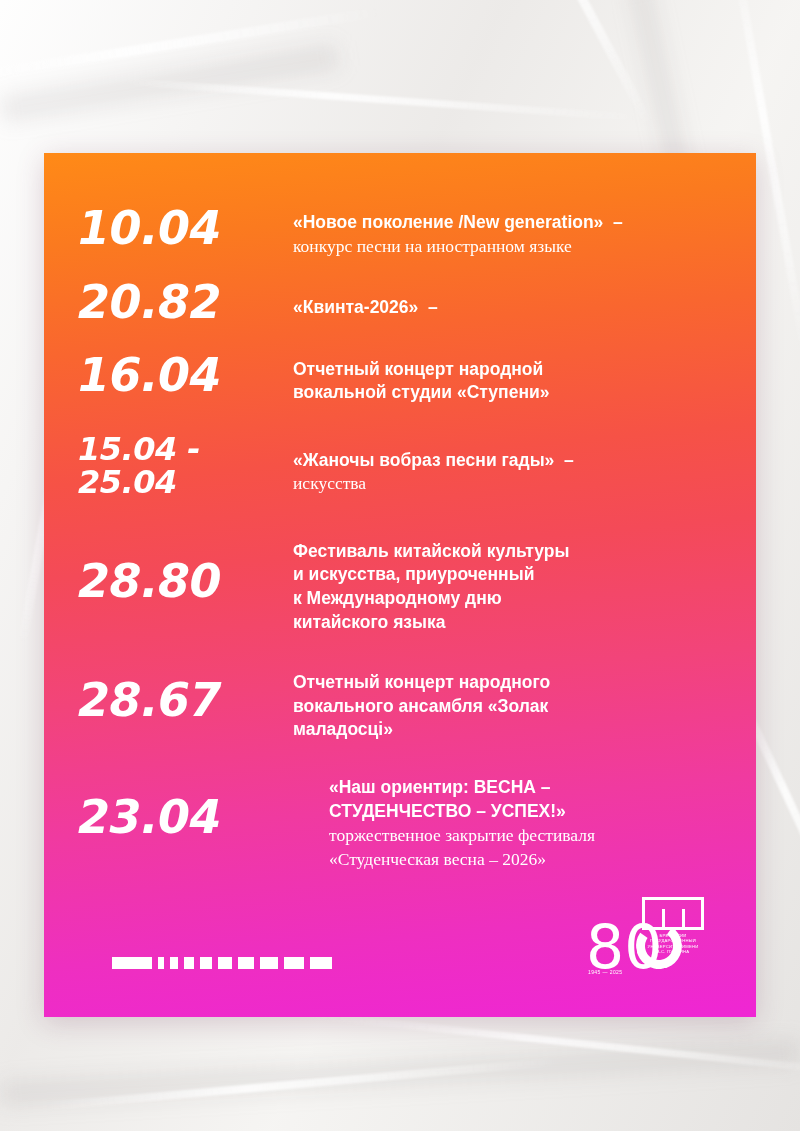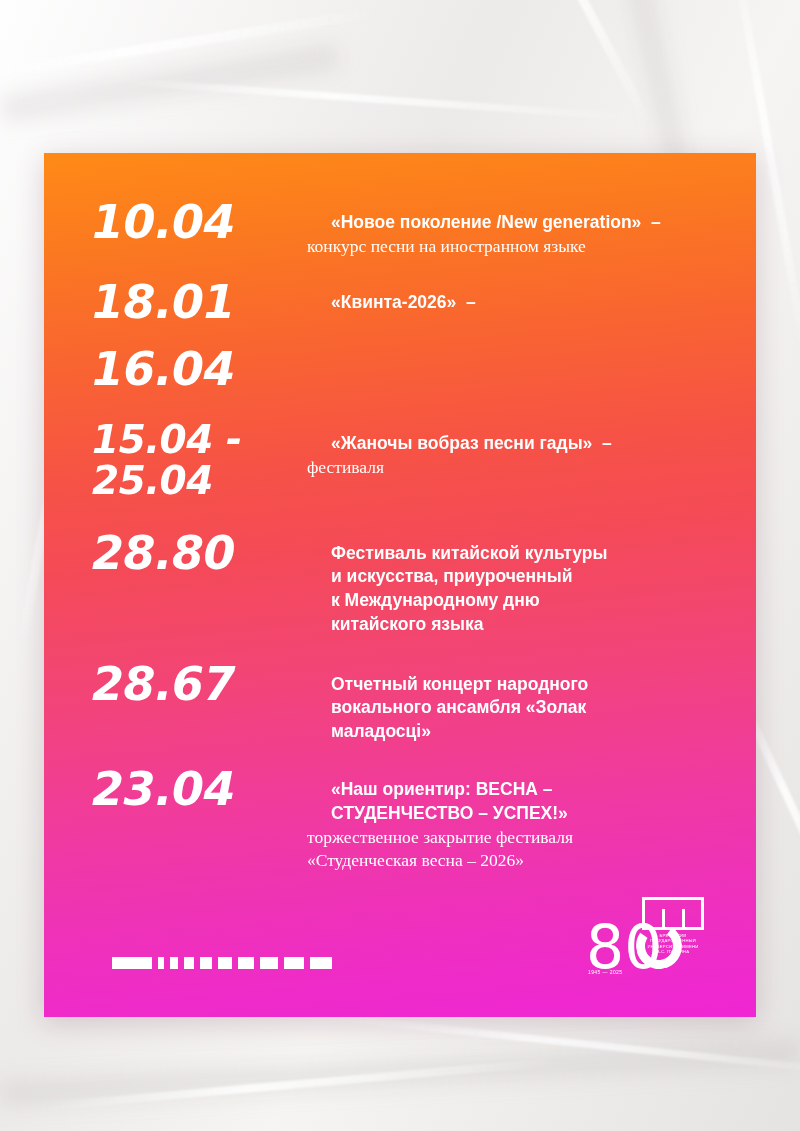--- a/index.html
+++ b/index.html
@@ -69,22 +69,22 @@
 
   .rows {
     position: absolute;
     left: 0;
     top: 44px;
     width: 100%;
   }
 
   .row {
     display: flex;
-    align-items: flex-start;
-    padding: 0 36px 0 48px;
+    align-items: center;
+    padding: 0 36px 0 34px;
     margin-bottom: 16px;
   }
   .date {
     width: 215px;
     flex: 0 0 215px;
     color: #ffffff;
     font-style: italic;
     font-weight: bold;
     font-size: 46px;
     line-height: 1.02;
@@ -95,37 +95,36 @@
   }
   .desc {
     flex: 1;
     color: #ffffff;
     font-size: 17.5px;
     line-height: 1.36;
     padding-top: 14px;
   }
   .desc .strong {
     font-weight: bold;
-    margin-left: 24px;
   }
   .desc .light {
     font-weight: normal;
     font-family: Liberation Serif, serif;
   }
   .desc .line { display: block; white-space: pre; }
 
   
   .row.r1 { margin-bottom: 18px; }
   .row.r2 { margin-bottom: 18px; }
   .row.r3 { margin-bottom: 26px; }
   .row.r4 { margin-bottom: 26px; }
-  .row.r4 .date { font-size: 39px; line-height: 1.04; }
+  .row.r4 .date { font-size: 32px; line-height: 1.04; }
   .row.r5 { margin-bottom: 22px; }
   .row.r6 { margin-bottom: 20px; }
-  .row.r7 { margin-bottom: 0; }
+  .row.r7 { margin-bottom: 0; gap: 36px; }
 
   
   .dashes {
     position: absolute;
     left: 68px;
     bottom: 48px;
     display: flex;
     align-items: flex-end;
     gap: 6px;
   }
@@ -235,36 +234,40 @@
 
     <div class="row r1">
       <div class="date">10.04</div>
       <div class="desc">
         <span class="strong line">«Новое поколение /New generation»  –</span>
         <span class="light line">конкурс песни на иностранном языке</span>
       </div>
     </div>
 
     <div class="row r2">
-      <div class="date">18.01</div>
+      <div class="date">20.82</div>
       <div class="desc">
         <span class="strong line">«Квинта-2026»  –</span>
       </div>
     </div>
 
     <div class="row r3">
       <div class="date">16.04</div>
+      <div class="desc">
+        <span class="strong line">Отчетный концерт народной
+вокальной студии «Ступени»</span>
+      </div>
     </div>
 
     <div class="row r4">
       <div class="date">15.04 -
 25.04</div>
       <div class="desc">
         <span class="strong line">«Жаночы вобраз песни гады»  –</span>
-        <span class="light line">фестиваля</span>
+        <span class="light line">искусства</span>
       </div>
     </div>
 
     <div class="row r5">
       <div class="date">28.80</div>
       <div class="desc">
         <span class="strong line">Фестиваль китайской культуры
 и искусства, приуроченный
 к Международному дню
 китайского языка</span>

